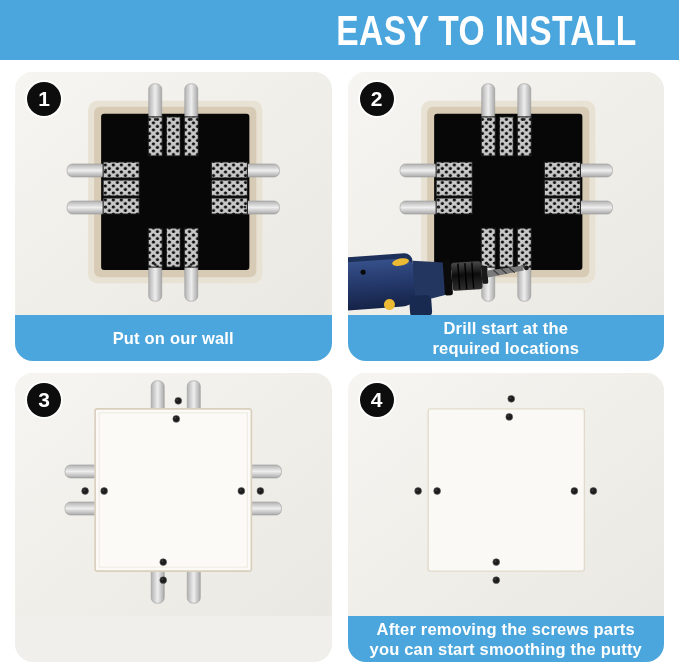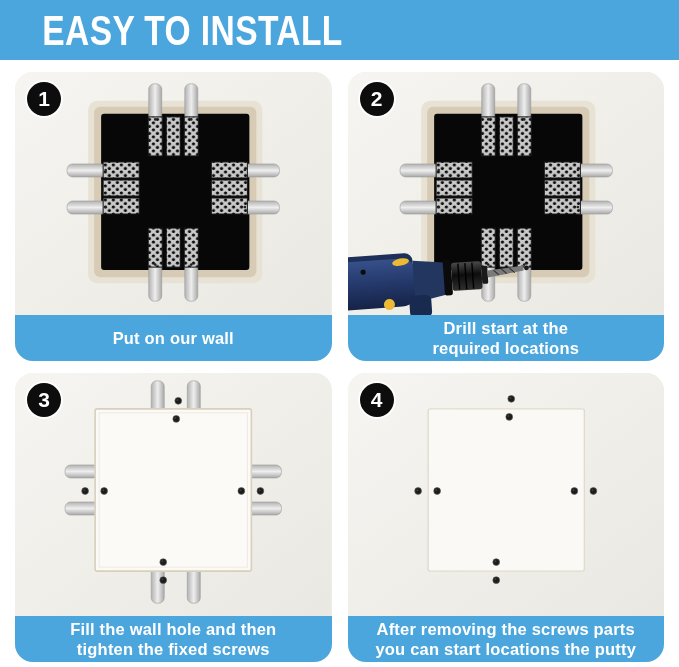--- a/index.html
+++ b/index.html
@@ -5,21 +5,21 @@
   html, body {
     margin: 0; padding: 0;
     width: 679px; height: 667px;
     overflow: hidden;
     background: #ffffff;
     font-family: "Liberation Sans", sans-serif;
   }
   .banner {
     height: 60px;
     background: var(--banner_blue, #4ba6dd);
-    display: flex; align-items: center; justify-content: flex-start;
+    display: flex; align-items: center; justify-content: flex-end;
   }
   .banner-title {
     margin: 0;
     color: var(--title_text, #ffffff);
     font-size: 43px;
     font-weight: bold;
     letter-spacing: 0.5px;
     transform: scaleX(0.78);
     white-space: nowrap;
   }
@@ -224,39 +224,35 @@
       <rect x="84" y="40" width="148" height="154" fill="none" stroke="#eeeae0" stroke-width="1"></rect>
       <use href="#screw" x="163" y="28"></use>
         <use href="#screw" x="161" y="46"></use>
       <use href="#screw" x="70" y="118"></use>
         <use href="#screw" x="89" y="118"></use>
       <use href="#screw" x="226" y="118"></use>
         <use href="#screw" x="245" y="118"></use>
       <use href="#screw" x="148" y="189"></use>
         <use href="#screw" x="148" y="207"></use>
     </svg>
-    <div class="caption">
-      <span>Fill the wall hole and then</span>
-      <span>tighten the fixed screws</span>
-    </div>
   </div>
 
   <div class="card">
     <div class="badge">4</div>
     <svg class="photo" viewBox="0 0 316 243" preserveAspectRatio="xMidYMid slice">
       <rect width="316" height="243" fill="url(#wallGrad)"></rect>
       <rect x="80" y="36" width="156" height="162" rx="2" fill="#faf9f5" stroke="#e2dbcb" stroke-width="1.4"></rect>
       <use href="#screw" x="163" y="26"></use>
         <use href="#screw" x="161" y="44"></use>
       <use href="#screw" x="70" y="118"></use>
         <use href="#screw" x="89" y="118"></use>
       <use href="#screw" x="226" y="118"></use>
         <use href="#screw" x="245" y="118"></use>
       <use href="#screw" x="148" y="189"></use>
         <use href="#screw" x="148" y="207"></use>
     </svg>
     <div class="caption">
       <span>After removing the screws parts</span>
-      <span>you can start locations the putty</span>
+      <span>you can start smoothing the putty</span>
     </div>
   </div>
 
 </div>
 
 </body></html>

